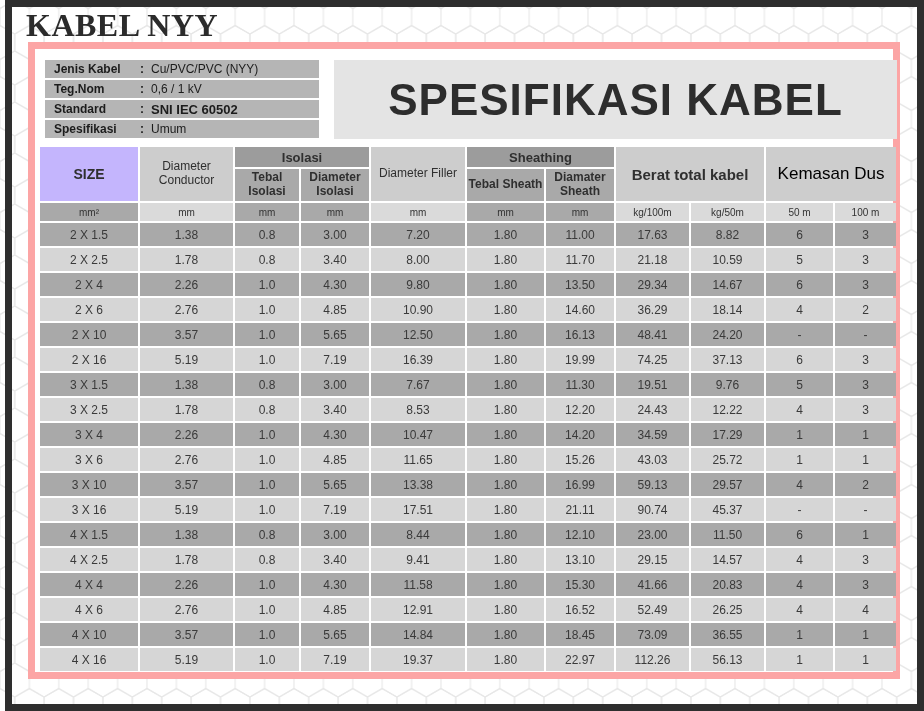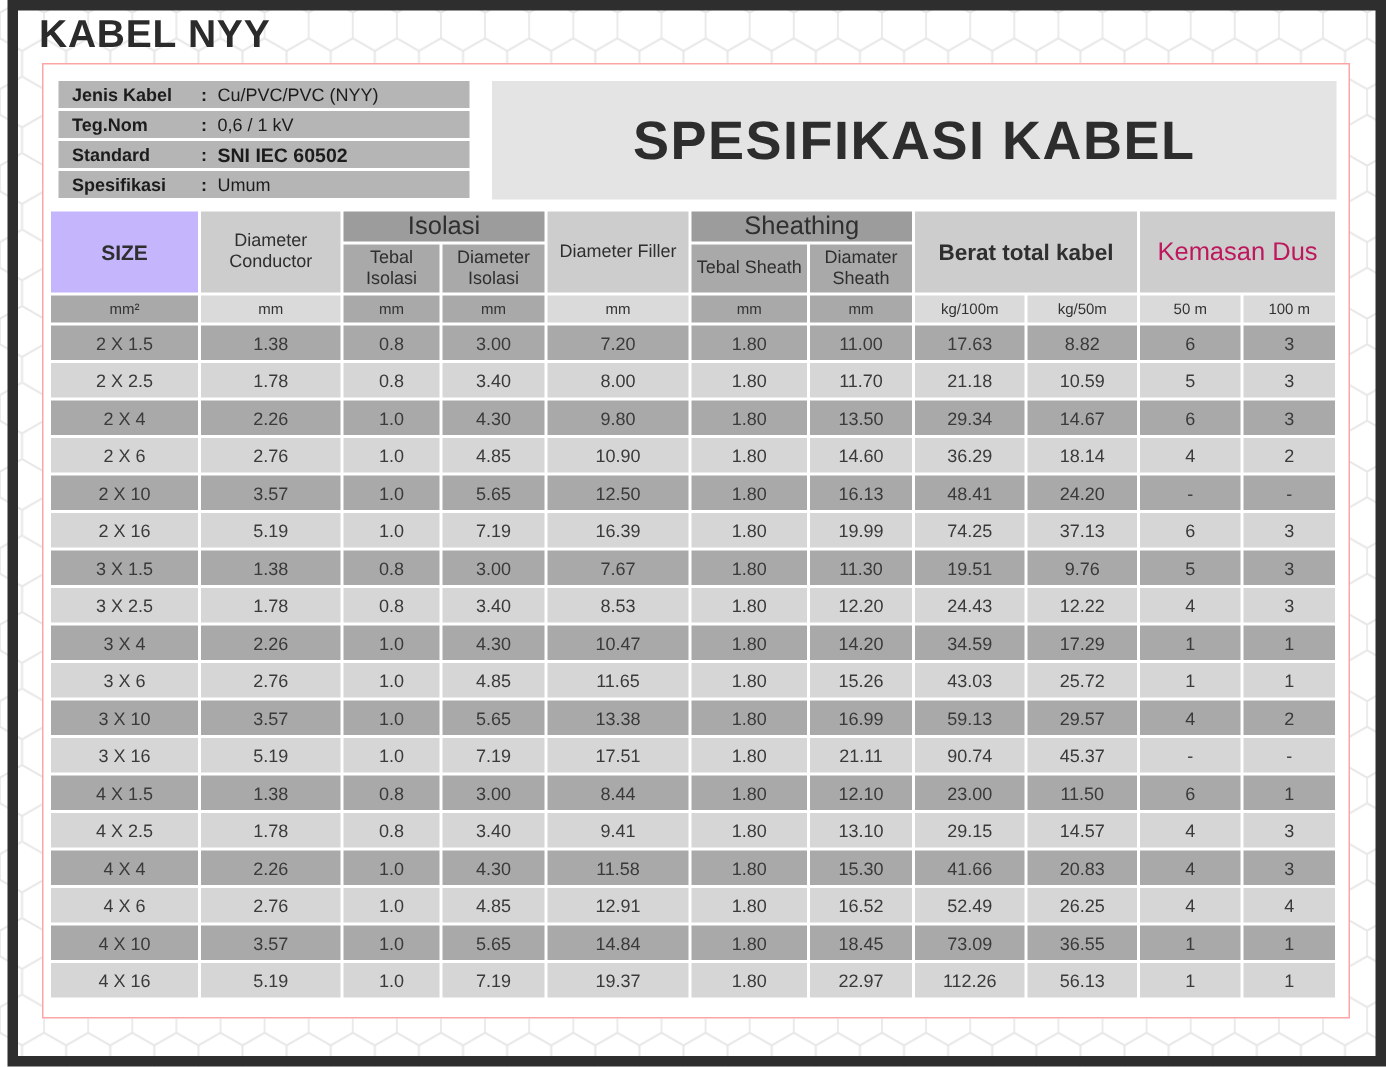--- a/index.html
+++ b/index.html
@@ -9,59 +9,59 @@
     font-family:"Liberation Sans", sans-serif;
   }
   .hexbg{position:absolute;left:0;top:0;}
   .frame{
     position:absolute;left:5px;top:0;right:0;bottom:0;
     border:7px solid #2e2e2e;box-sizing:border-box;
     pointer-events:none;z-index:10;
   }
   .page-title{
     position:absolute;left:26px;top:7px;z-index:2;
-    font-size:26px;font-weight:bold;letter-spacing:.5px;color:#2b2b2b;
+    font-size:32px;font-weight:bold;letter-spacing:.5px;color:#2b2b2b;font-family:Liberation Serif, serif;
   }
   .panel{
     position:absolute;left:28px;top:42px;width:872px;height:637px;
-    background:#ffffff;border:1px solid #fca5a5;box-sizing:border-box;z-index:1;padding-left:32px;
+    background:#ffffff;border:7px solid #fca5a5;box-sizing:border-box;z-index:1;padding-left:32px;
   }
   
   .info-box{position:absolute;left:10px;top:11px;width:274px;}
   .info-row{
     height:18px;margin-bottom:2px;background:#b5b5b5;
     display:flex;align-items:center;padding-left:9px;box-sizing:border-box;
     font-size:12px;color:#1c1c1c;white-space:nowrap;
   }
   .info-label{font-weight:bold;width:86px;flex:none;}
   .info-sep{font-weight:bold;margin-right:7px;flex:none;}
   .info-row.strong .info-value{font-weight:bold;font-size:13px;}
   
   .banner{
     position:absolute;left:299px;top:11px;width:563px;height:79px;
     background:#e4e4e4;display:flex;align-items:center;justify-content:center;
   }
-  .banner-title{font-size:36px;font-weight:bold;color:#2d2d2d;letter-spacing:1px;}
+  .banner-title{font-size:44px;font-weight:bold;color:#2d2d2d;letter-spacing:1px;}
   
   .spec-table{
     position:absolute;left:3px;top:96px;width:860px;
     border-collapse:separate;border-spacing:2px;table-layout:fixed;
     color:#3a3a3a;
   }
   .spec-table th,.spec-table td{text-align:center;vertical-align:middle;padding:0;overflow:hidden;}
   .spec-table thead tr.grp-row{height:20px;}
   .spec-table thead tr.sub-row{height:32px;}
   .spec-table thead tr.units{height:18px;}
   th{color:#2f2f2f;}
-  .h-grp{background:#9c9c9c;font-size:17px;font-weight:normal;}
+  .h-grp{background:#9c9c9c;font-size:13px;font-weight:bold;}
   .h-size{background:#c4b5fd;font-size:14px;font-weight:bold;}
-  .h-sub{background:#a9a9a9;font-size:12px;font-weight:normal;line-height:1.15;margin-left:16px;}
+  .h-sub{background:#a9a9a9;font-size:12px;font-weight:bold;line-height:1.15;margin-left:16px;}
   .h-light{background:#cdcdcd;font-size:12px;font-weight:normal;line-height:1.15;}
   .h-berat{background:#cdcdcd;font-size:15px;font-weight:bold;}
-  .h-kemasan{background:#cdcdcd;font-size:17px;font-weight:normal;line-height:1.15;color:#be185d;}
+  .h-kemasan{background:#cdcdcd;font-size:17px;font-weight:normal;line-height:1.15;color:#000000;}
   .units td{font-size:10px;font-weight:normal;color:#333333;}
   .u-dark{background:#a9a9a9;}
   .u-light{background:#dadada;}
   .u-strong{font-weight:bold;}
   .u-big{font-size:12px;}
   .spec-table tbody td{height:23px;font-size:12px;}
   .spec-table tbody tr:nth-child(odd) td{background:#a9a9a9;}
   .spec-table tbody tr:nth-child(even) td{background:#d6d6d6;}
 </style>
 </head>

